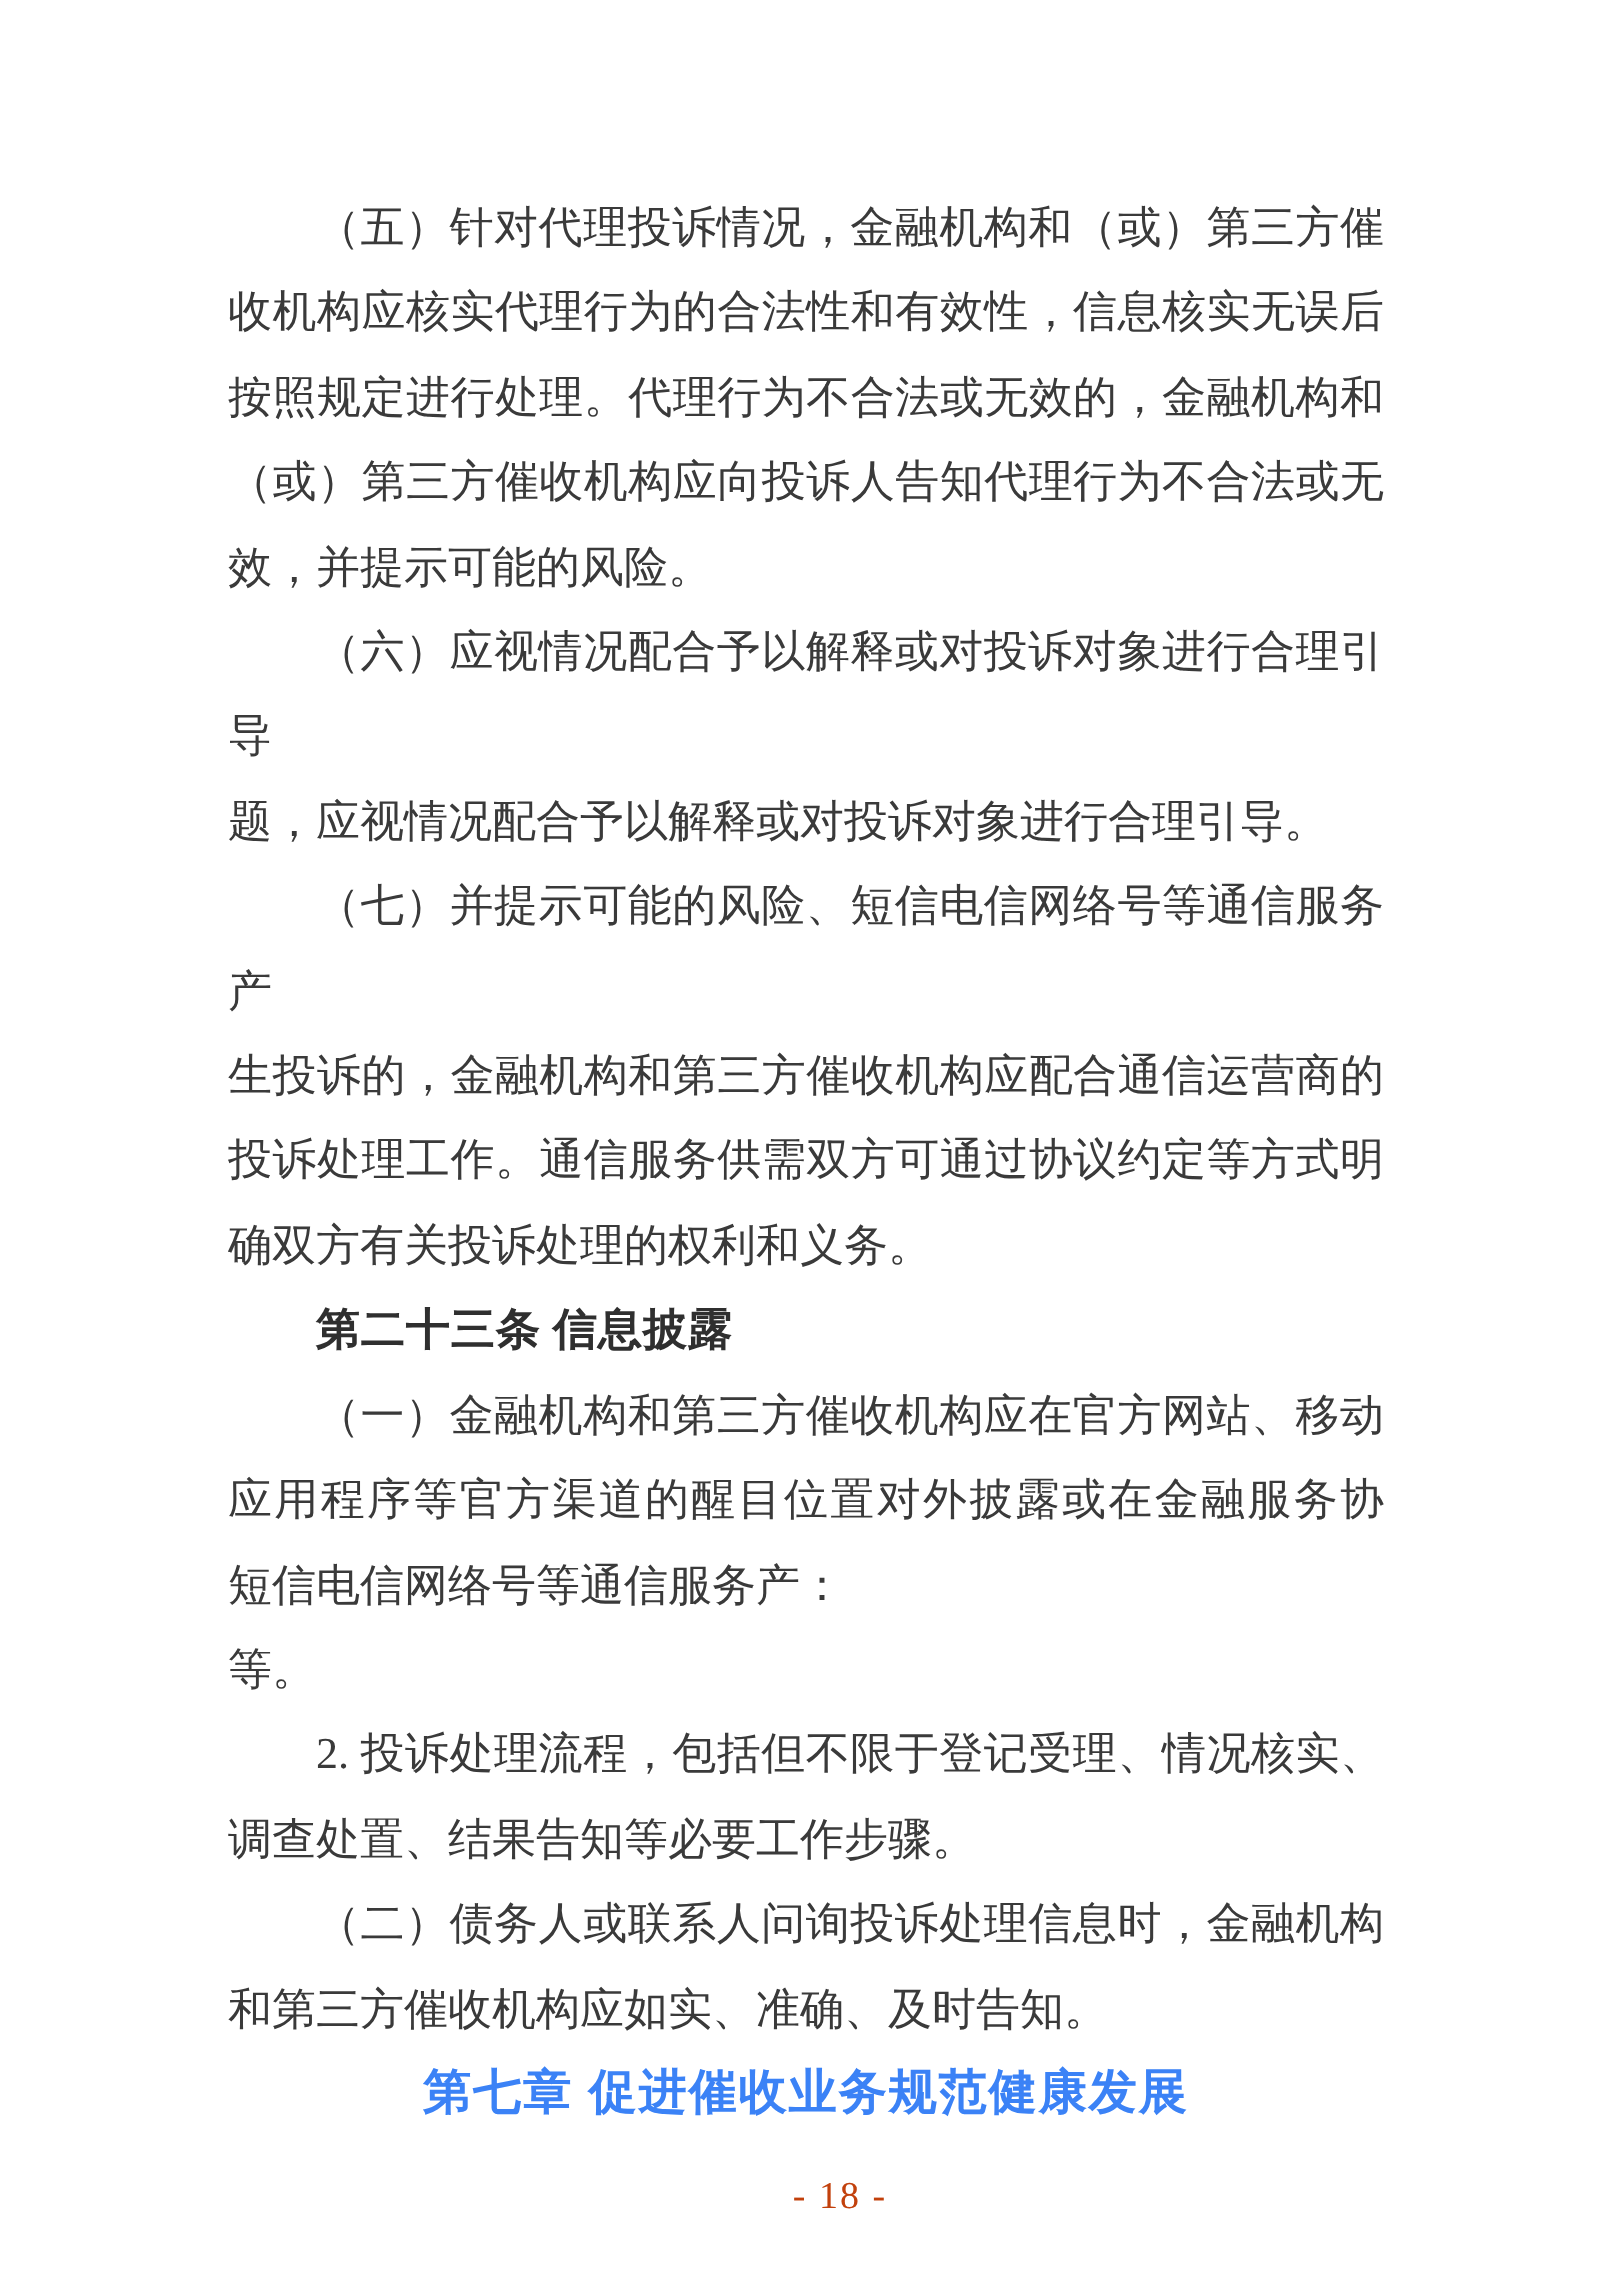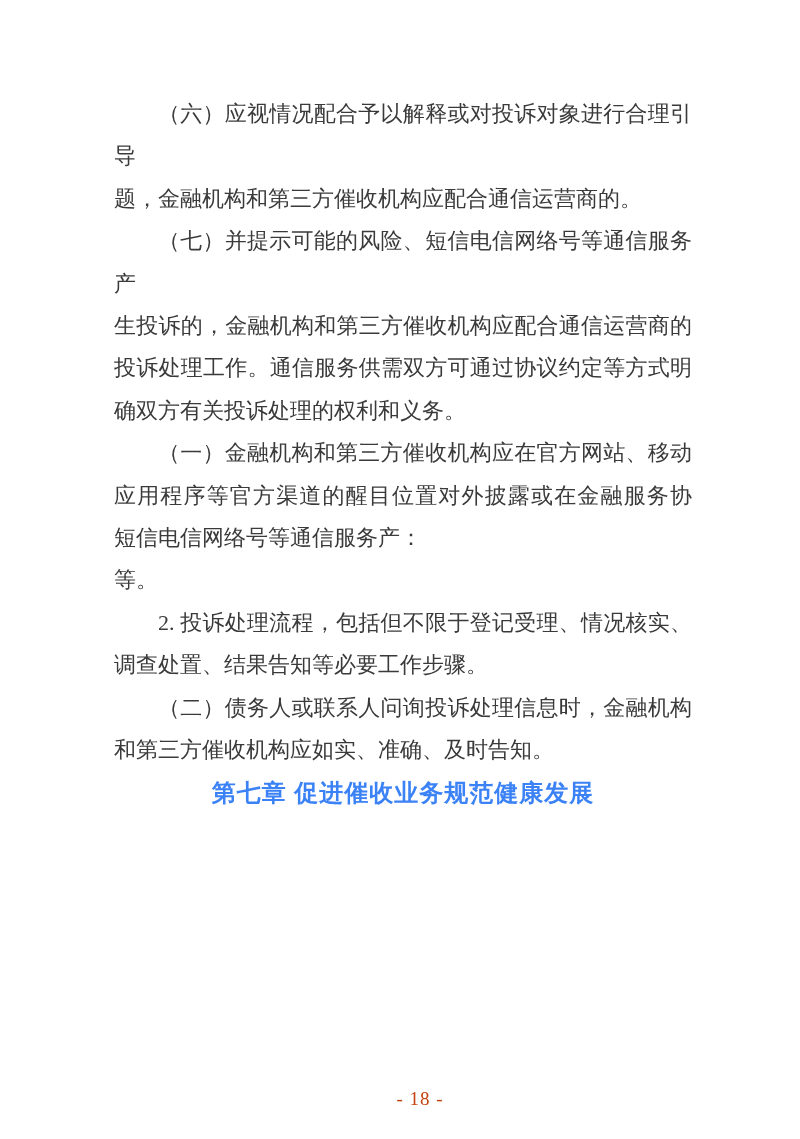--- a/index.html
+++ b/index.html
@@ -67,28 +67,38 @@
     letter-spacing: 1px;
     padding-left: 20px;
   }
 </style>
 </head>
 <body>
 
 <div class="page">
   <div class="content">
       <div class="para body">
+        <div class="line first fill">（五）针对代理投诉情况，金融机构和（或）第三方催</div>
+        <div class="line fill">收机构应核实代理行为的合法性和有效性，信息核实无误后</div>
+        <div class="line fill">按照规定进行处理。代理行为不合法或无效的，金融机构和</div>
+        <div class="line fill">（或）第三方催收机构应向投诉人告知代理行为不合法或无</div>
+        <div class="line">效，并提示可能的风险。</div>
+      </div>
+      <div class="para body">
         <div class="line first fill">（六）应视情况配合予以解释或对投诉对象进行合理引导</div>
-        <div class="line">题，金融机构和第三方催收机构应配合通信运营商的。</div>
+        <div class="line">题，应视情况配合予以解释或对投诉对象进行合理引导。</div>
       </div>
       <div class="para body">
         <div class="line first fill">（七）并提示可能的风险、短信电信网络号等通信服务产</div>
         <div class="line fill">生投诉的，金融机构和第三方催收机构应配合通信运营商的</div>
         <div class="line fill">投诉处理工作。通信服务供需双方可通过协议约定等方式明</div>
         <div class="line">确双方有关投诉处理的权利和义务。</div>
+      </div>
+      <div class="para article_heading">
+        <div class="line first">第二十三条 信息披露</div>
       </div>
       <div class="para body">
         <div class="line first fill">（一）金融机构和第三方催收机构应在官方网站、移动</div>
         <div class="line fill">应用程序等官方渠道的醒目位置对外披露或在金融服务协</div>
         <div class="line">短信电信网络号等通信服务产：</div>
       </div>
       <div class="para body">
         <div class="line">等。</div>
       </div>
       <div class="para body">

